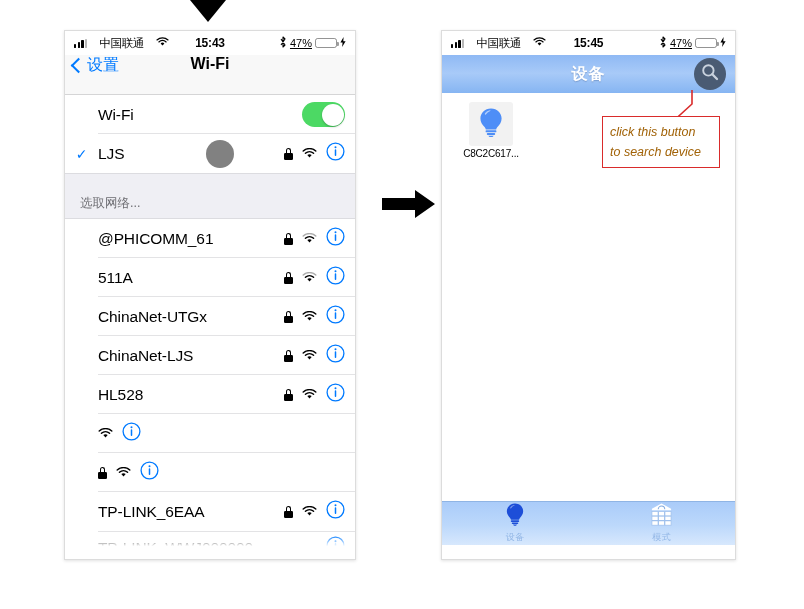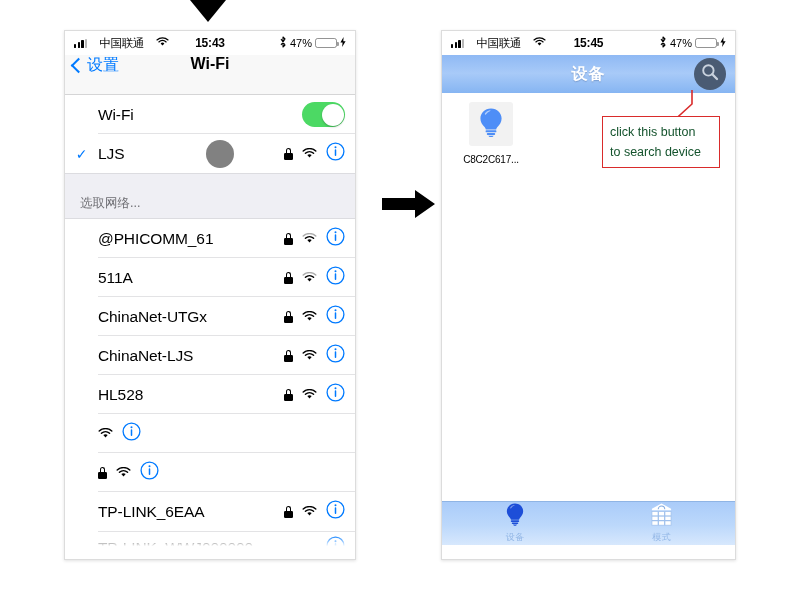--- a/index.html
+++ b/index.html
@@ -87,20 +87,21 @@
     letter-spacing: -0.2px;
   }
   .sb-right {
     margin-left: auto;
     display: flex;
     align-items: center;
     gap: 3px;
     font-size: 11px;
     font-weight: 500;
     z-index: 2;
+    text-decoration: underline;
   }
   .carrier-txt { font-size: 11.5px; letter-spacing: -0.4px; }
   .bars { display: inline-flex; align-items: flex-end; gap: 1.3px; height: 9px; }
   .bars i { display: block; width: 2.4px; background: #000; border-radius: 0.4px; }
   .bars i:nth-child(1) { height: 3.5px; }
   .bars i:nth-child(2) { height: 5.5px; }
   .bars i:nth-child(3) { height: 7.5px; }
   .bars i:nth-child(4) { height: 9px; background: #b8b8b8; }
 
   .battery {
@@ -317,21 +318,21 @@
     margin: 0 auto;
     background: #f2f2f2;
     border-radius: 3px;
     display: flex;
     align-items: center;
     justify-content: center;
   }
   .device-name {
     font-size: 10px;
     color: #000;
-    margin-top: 8px;
+    margin-top: 2px;
     white-space: nowrap;
     letter-spacing: -0.2px;
   }
 
   .tabbar {
     height: 44px;
     background: linear-gradient(to bottom, #a9cbf9 0%, #bcd8fb 55%, #d7e8fd 100%);
     display: flex;
     position: relative;
   }
@@ -360,23 +361,24 @@
     left: 602px; top: 116px;
     width: 118px;
     border: 1.6px solid #d92b2b;
     background: #ffffff;
     padding: 5px 7px;
     box-sizing: border-box;
   }
   .callout p {
     margin: 0;
     font-size: 12.5px;
-    color: #14532d;
+    color: #a16207;
     line-height: 20px;
     white-space: nowrap;
+    font-style: italic;
   }
   .callout-pointer {
     position: absolute;
     left: 660px; top: 84px;
     width: 80px; height: 40px;
     pointer-events: none;
   }
 </style>
 </head>
 <body>

